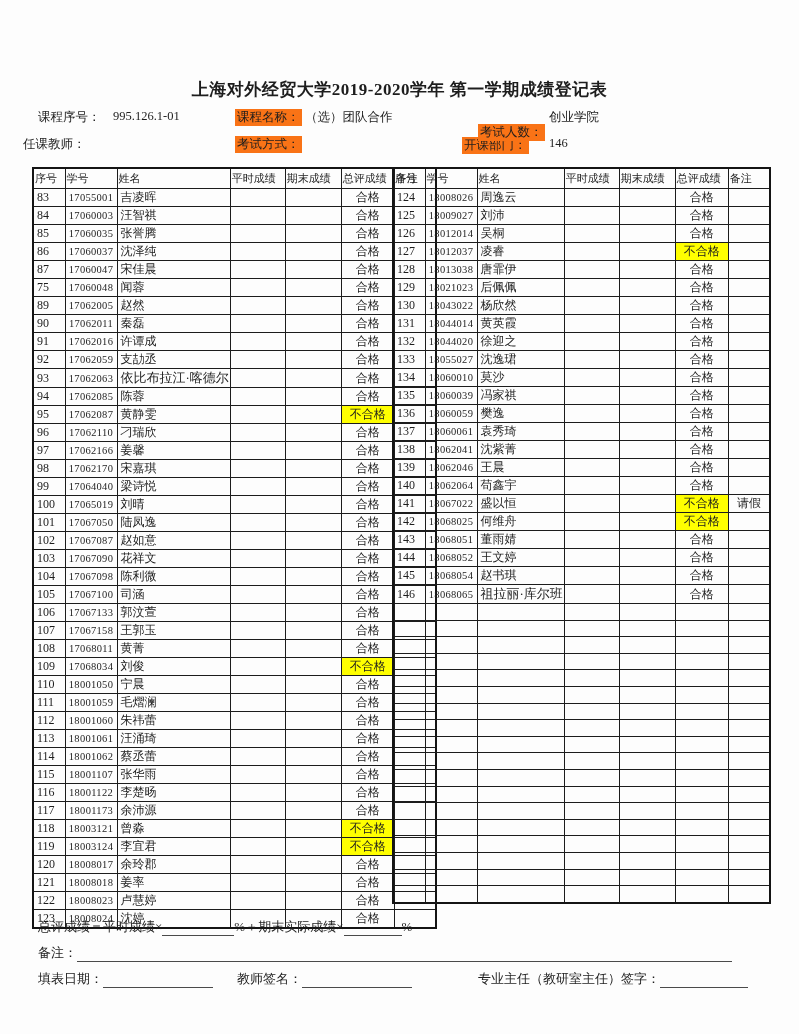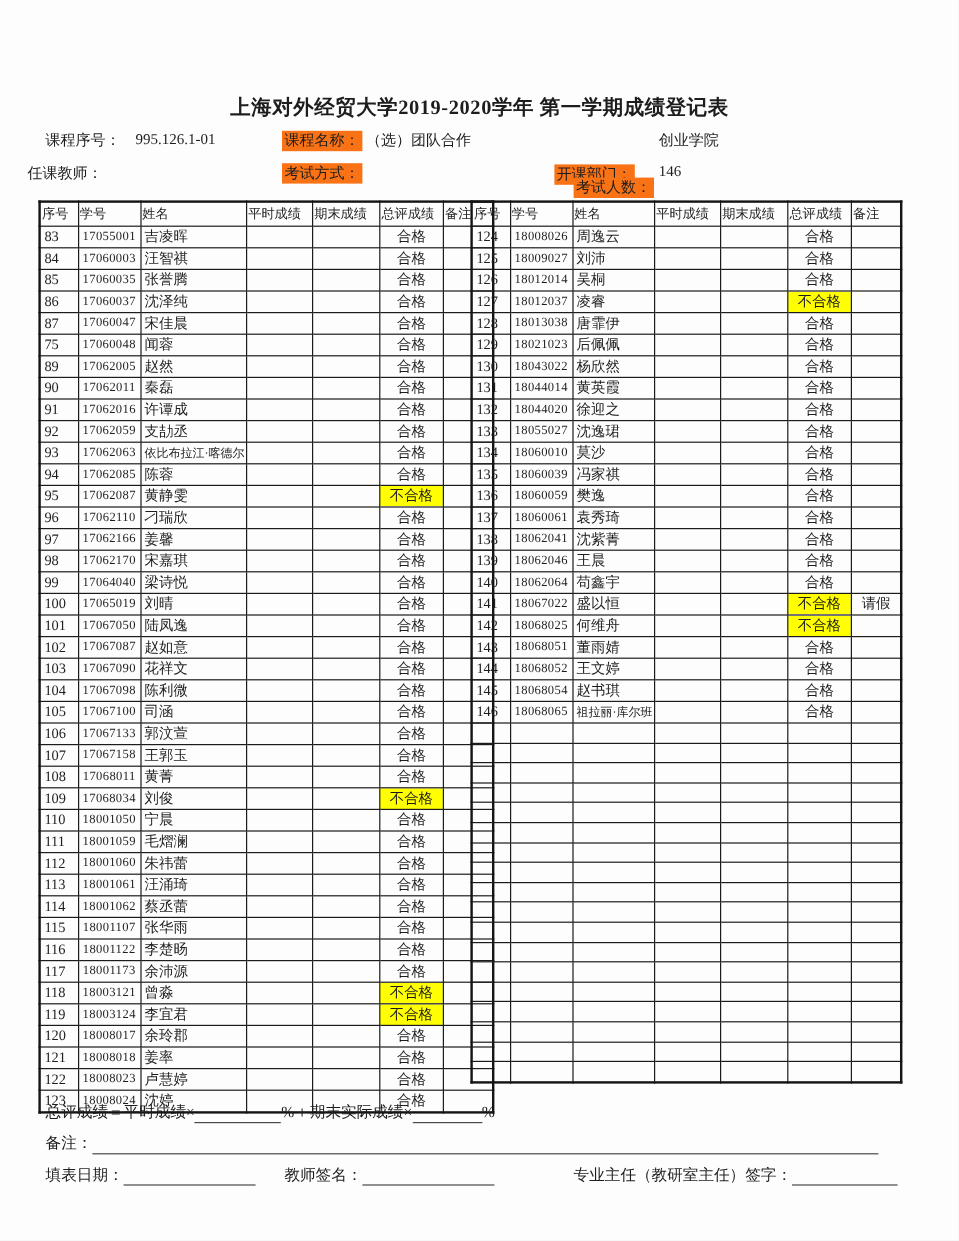--- a/index.html
+++ b/index.html
@@ -40,21 +40,21 @@
   col.w-no{width:32px;}
   col.w-id{width:52px;}
   col.w-name{width:67px;}
   col.w-s1{width:55px;}
   col.w-s2{width:56px;}
   col.w-total{width:53px;}
   col.w-note{width:42px;}
   td.c-no{text-align:left;padding-left:3px;}
   td.c-id{text-align:center;font-size:10.5px;letter-spacing:0.3px;}
   td.c-name{text-align:left;padding-left:3px;}
-  td.c-name.small-name{font-size:10px;}
+  td.c-name.small-name{font-size:13px;}
   td.c-total{text-align:center;}
   td.c-note{text-align:center;}
   
   .footer div{position:absolute;font-size:13px;white-space:nowrap;}
   .blank{
     display:inline-block;
     border-bottom:1px solid #4a4a4a;
     height:13px;vertical-align:bottom;
   }
   .b-pct1{width:72px;}
@@ -81,21 +81,21 @@
     <span style="left:113px;top:109px;">995.126.1-01</span>
     <span class="shaded" style="left:235px;top:109px;">课程名称：</span>
     <span style="left:305px;top:109px;">（选）团队合作</span>
     <span class="shaded" style="left:462px;top:109px;margin-top:28px;">开课部门：</span>
     <span style="left:549px;top:109px;">创业学院</span>
 
     <span style="left:23px;top:136px;font-family:Liberation Serif, serif;">任课教师：</span>
     <span style="left:113px;top:136px;"></span>
     <span class="shaded" style="left:235px;top:136px;">考试方式：</span>
     <span style="left:305px;top:136px;"></span>
-    <span class="shaded" style="left:478px;top:148px;text-align:center;">考试人数：</span>
+    <span class="shaded" style="left:478px;top:124px;text-align:center;">考试人数：</span>
     <span style="left:549px;top:136px;">146</span>
   </div>
 
   <table class="gtable t-left">
     <colgroup>
       <col class="w-no">
         <col class="w-id">
         <col class="w-name">
       <col class="w-s1">
         <col class="w-s2">

